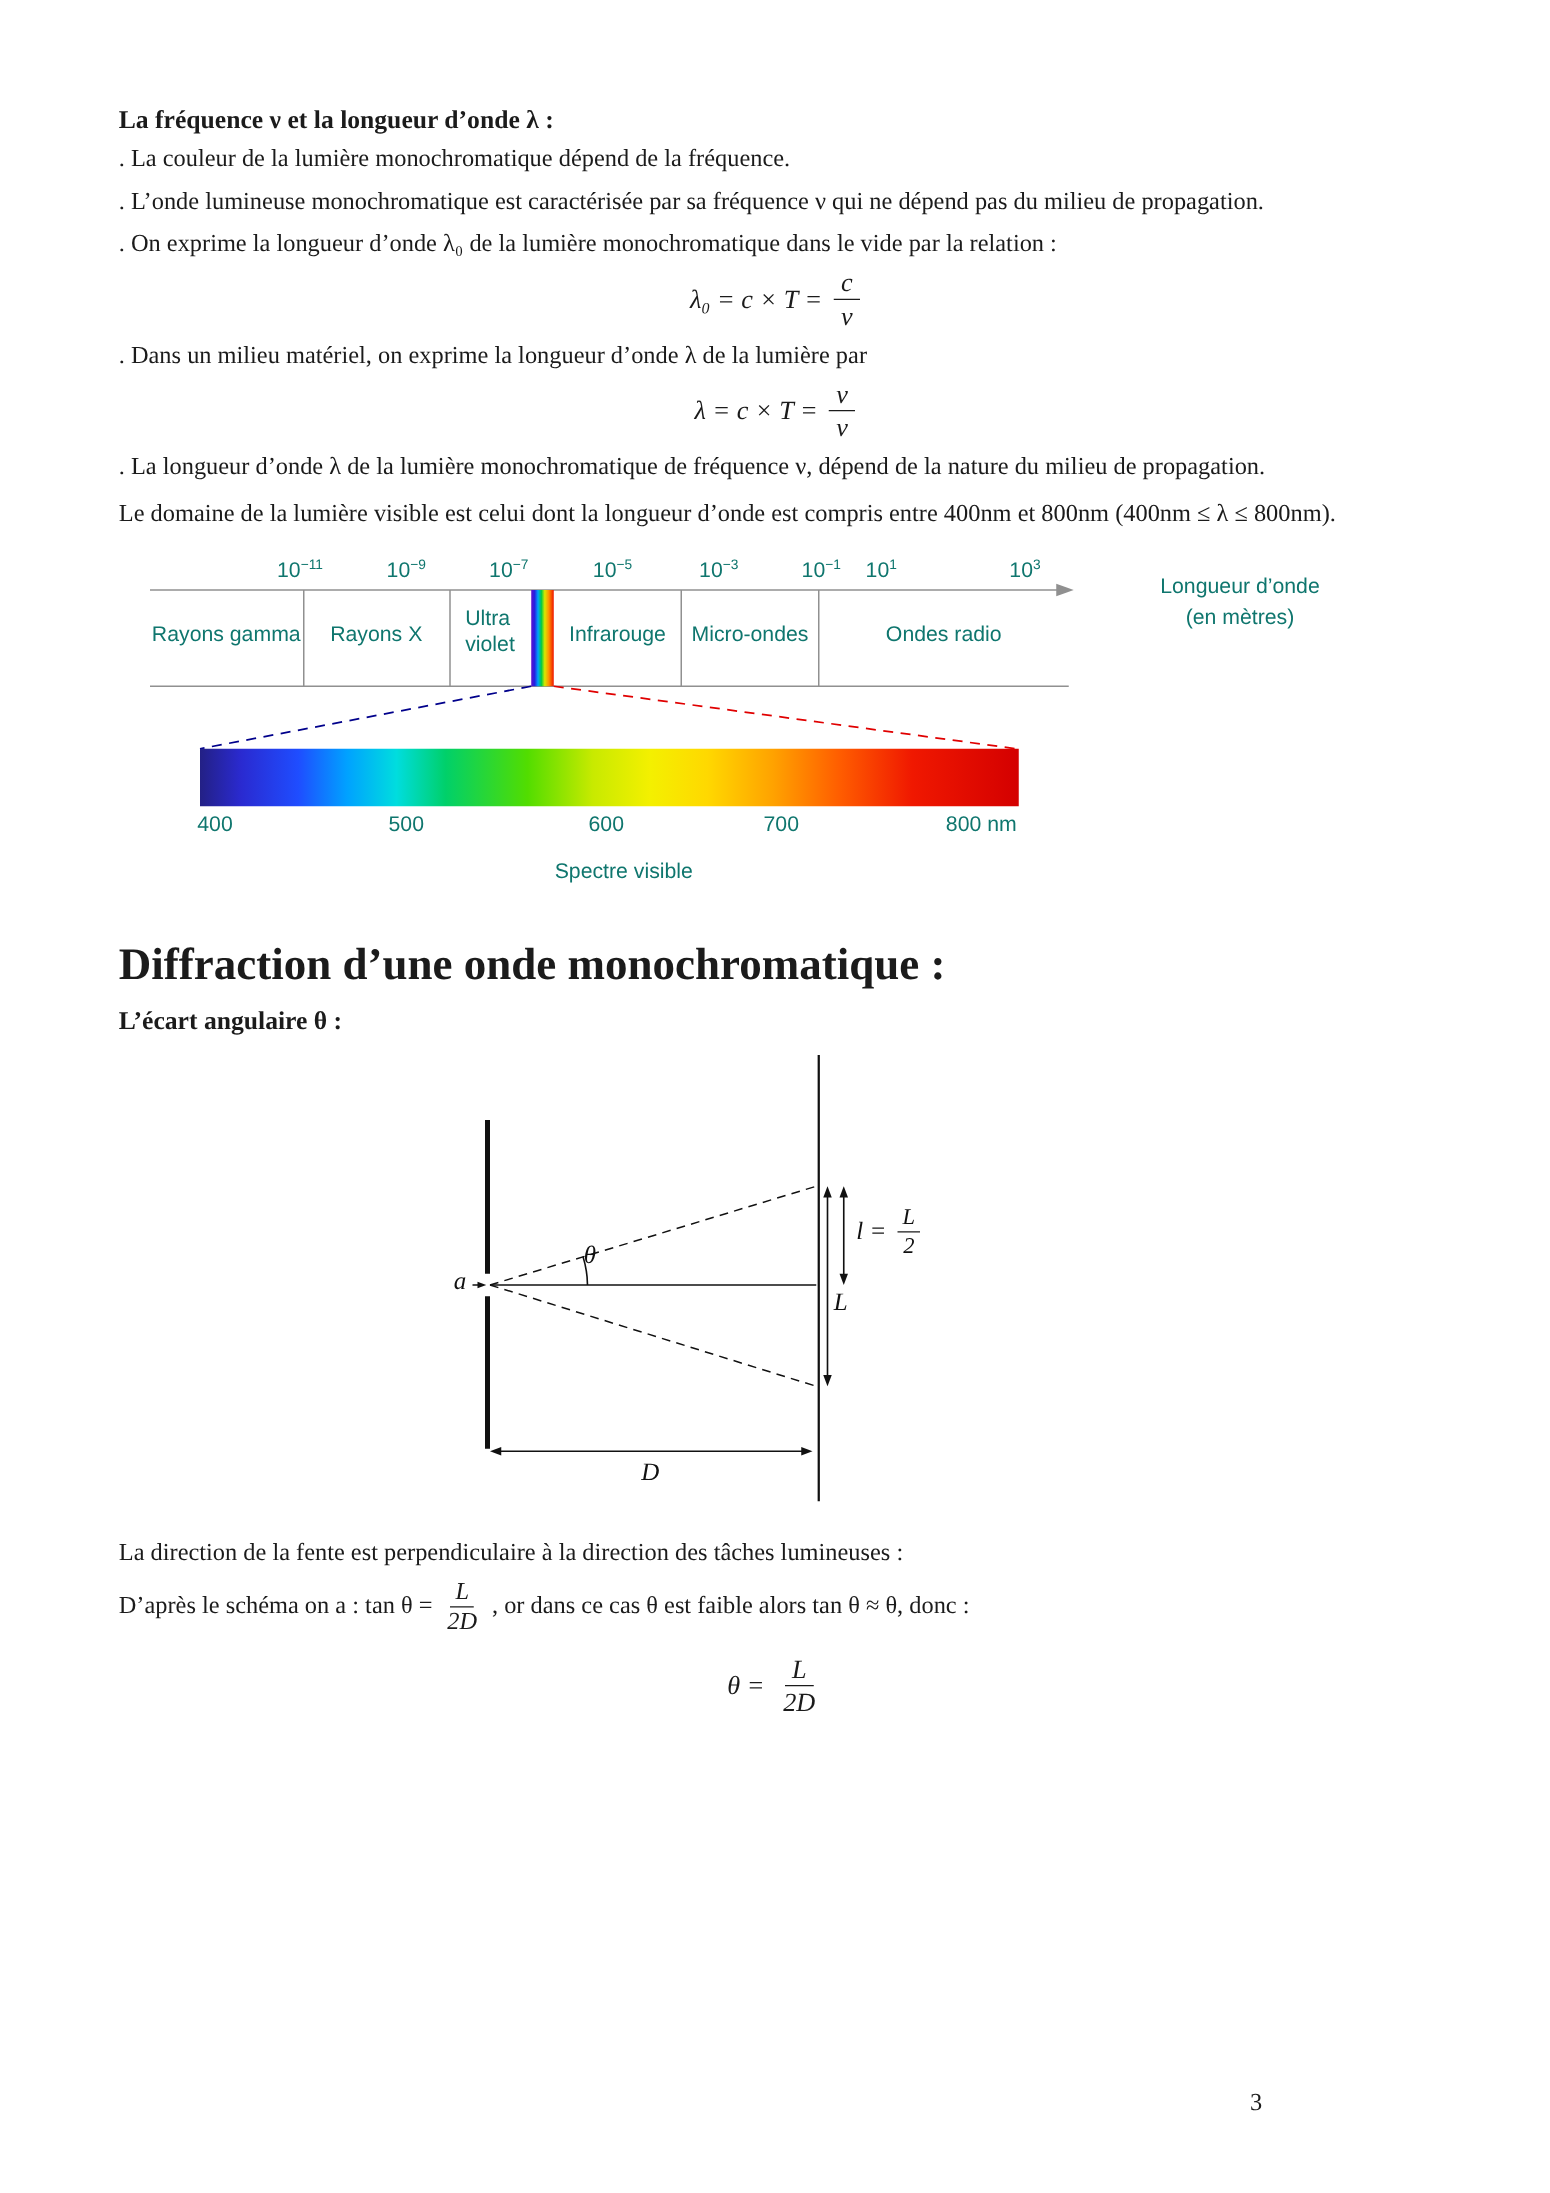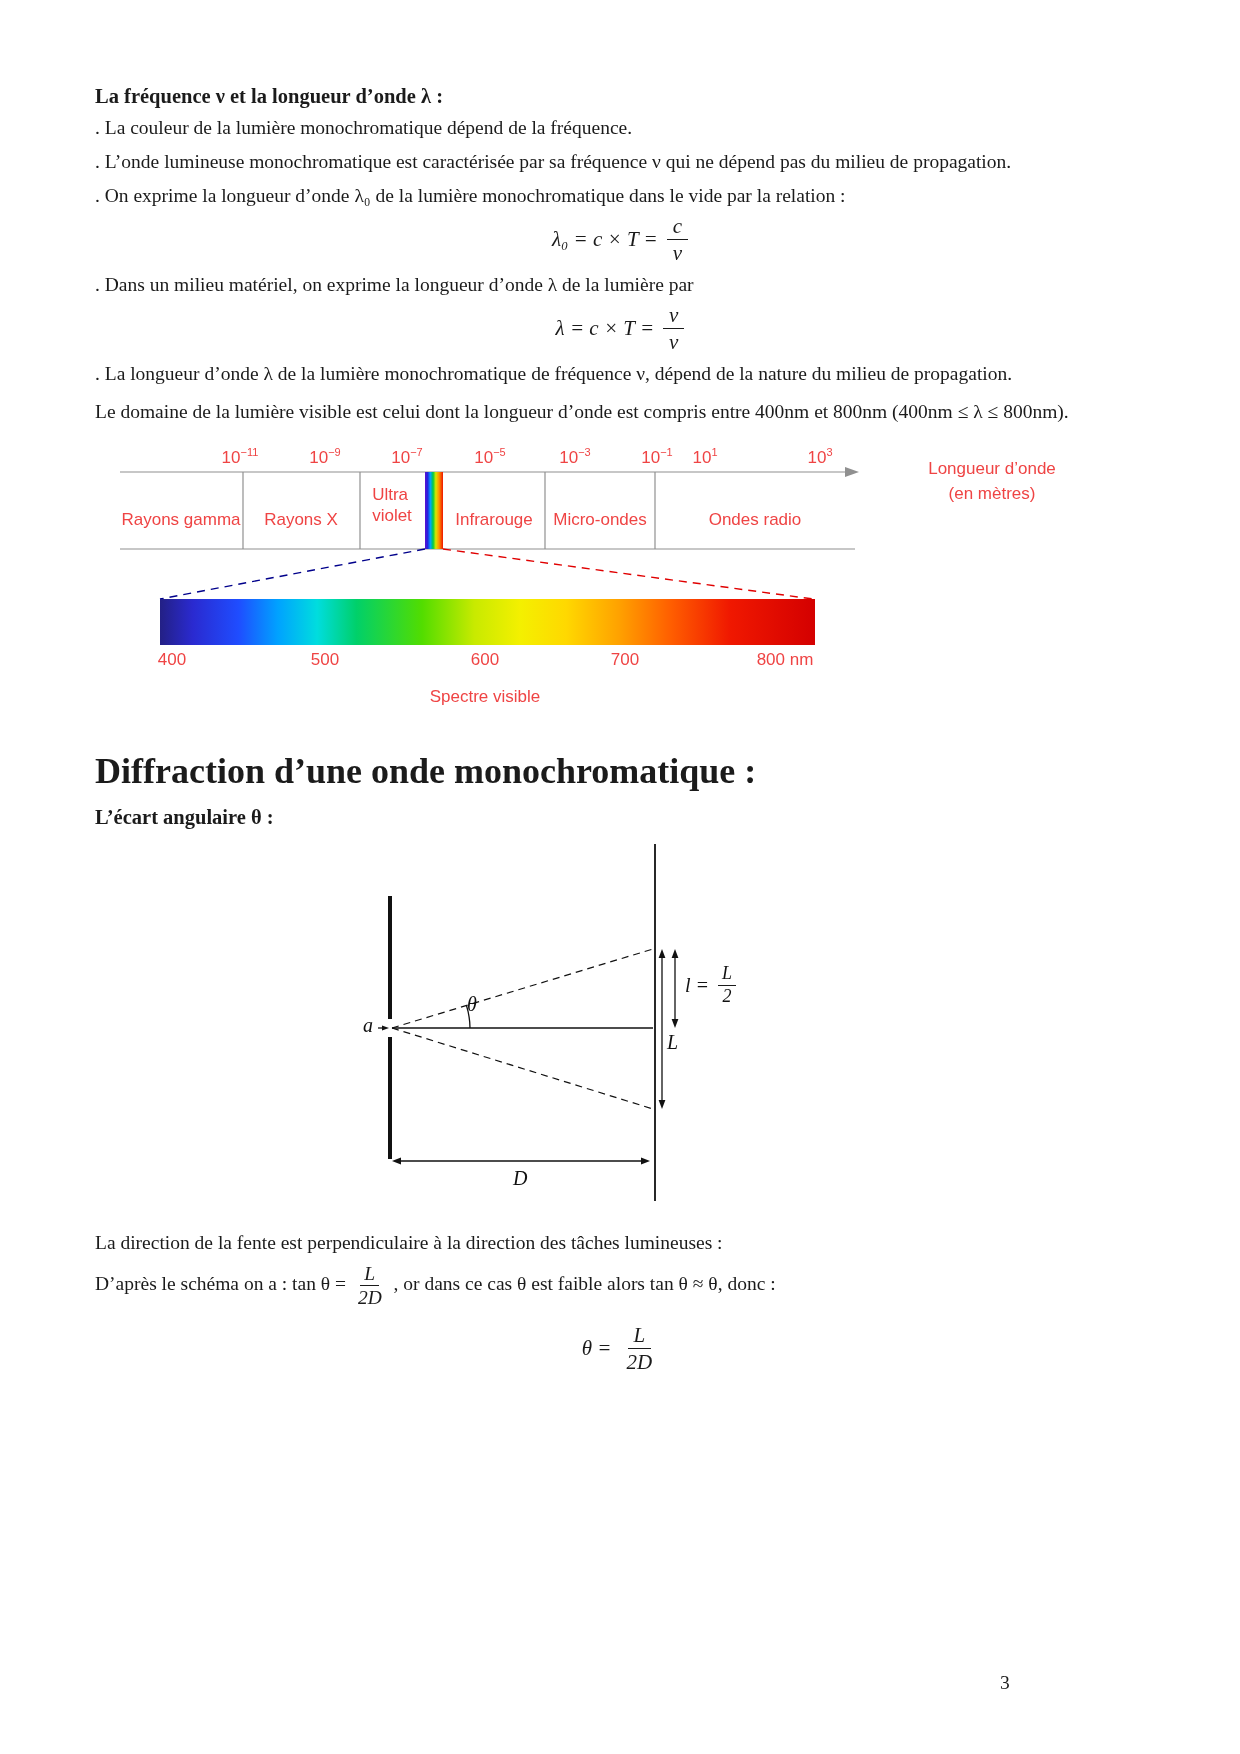--- a/index.html
+++ b/index.html
@@ -26,33 +26,33 @@
   .frac { display:inline-flex; flex-direction:column; align-items:center; line-height:1.15; }
   .frac .fnum { padding:0 6px 1px; border-bottom:1.6px solid #1b1b1b; }
   .frac .fden { padding:1px 6px 0; }
   .ifrac { display:inline-flex; flex-direction:column; align-items:center; line-height:1.1;
            vertical-align:middle; font-style:italic; font-size:19.5px; margin:0 3px; }
   .ifrac .fnum { padding:0 4px 1px; border-bottom:1.4px solid #1b1b1b; }
   .ifrac .fden { padding:1px 4px 0; }
 
   
   .spectrum { position:relative; width:1050px; height:280px; margin-top:18px;
-              font-family:"Liberation Sans","DejaVu Sans",sans-serif; color:#ef4444; }
+              font-family:"Liberation Sans","DejaVu Sans",sans-serif; color:#0f766e; }
   .spectrum svg { position:absolute; left:0; top:0; }
   .gline { stroke:#909090; stroke-width:1.2; }
   .dash-blue { stroke:#00008b; stroke-width:1.4; stroke-dasharray:8 6; }
   .dash-red  { stroke:#e00000; stroke-width:1.4; stroke-dasharray:8 6; }
   .tick { position:absolute; top:2px; transform:translateX(-50%); font-size:17px; white-space:nowrap; }
   .tick sup { font-size:11px; }
-  .band { position:absolute; top:66px; transform:translateX(-50%); font-size:17px; white-space:nowrap; }
+  .band { position:absolute; top:54px; transform:translateX(-50%); font-size:17px; white-space:nowrap; }
   .band.uv { top:40px; text-align:left; line-height:1.25; }
   .axis-label { position:absolute; left:772px; top:12px; width:250px; text-align:center;
                 font-size:17px; line-height:1.5; }
   .scale-num { position:absolute; top:206px; transform:translateX(-50%); font-size:17px; white-space:nowrap; }
-  .caption { position:absolute; left:390px; top:243px; transform:translateX(-50%); font-size:17px; }
+  .caption { position:absolute; left:404px; top:243px; transform:translateX(-50%); font-size:17px; }
 
   
   .diffraction { position:relative; width:1050px; height:372px; margin-top:12px; }
   .diffraction svg { position:absolute; left:0; top:0; }
   .kline { stroke:#111; stroke-width:1.3; fill:none; }
   .kthick { stroke:#111; stroke-width:4; }
   .kmid { stroke:#111; stroke-width:1.8; }
   .kdash { stroke:#111; stroke-width:1.2; stroke-dasharray:7 5; fill:none; }
   .khead { fill:#111; }
   .dlabel { position:absolute; font-style:italic; font-size:20px; color:#111; white-space:nowrap; }

